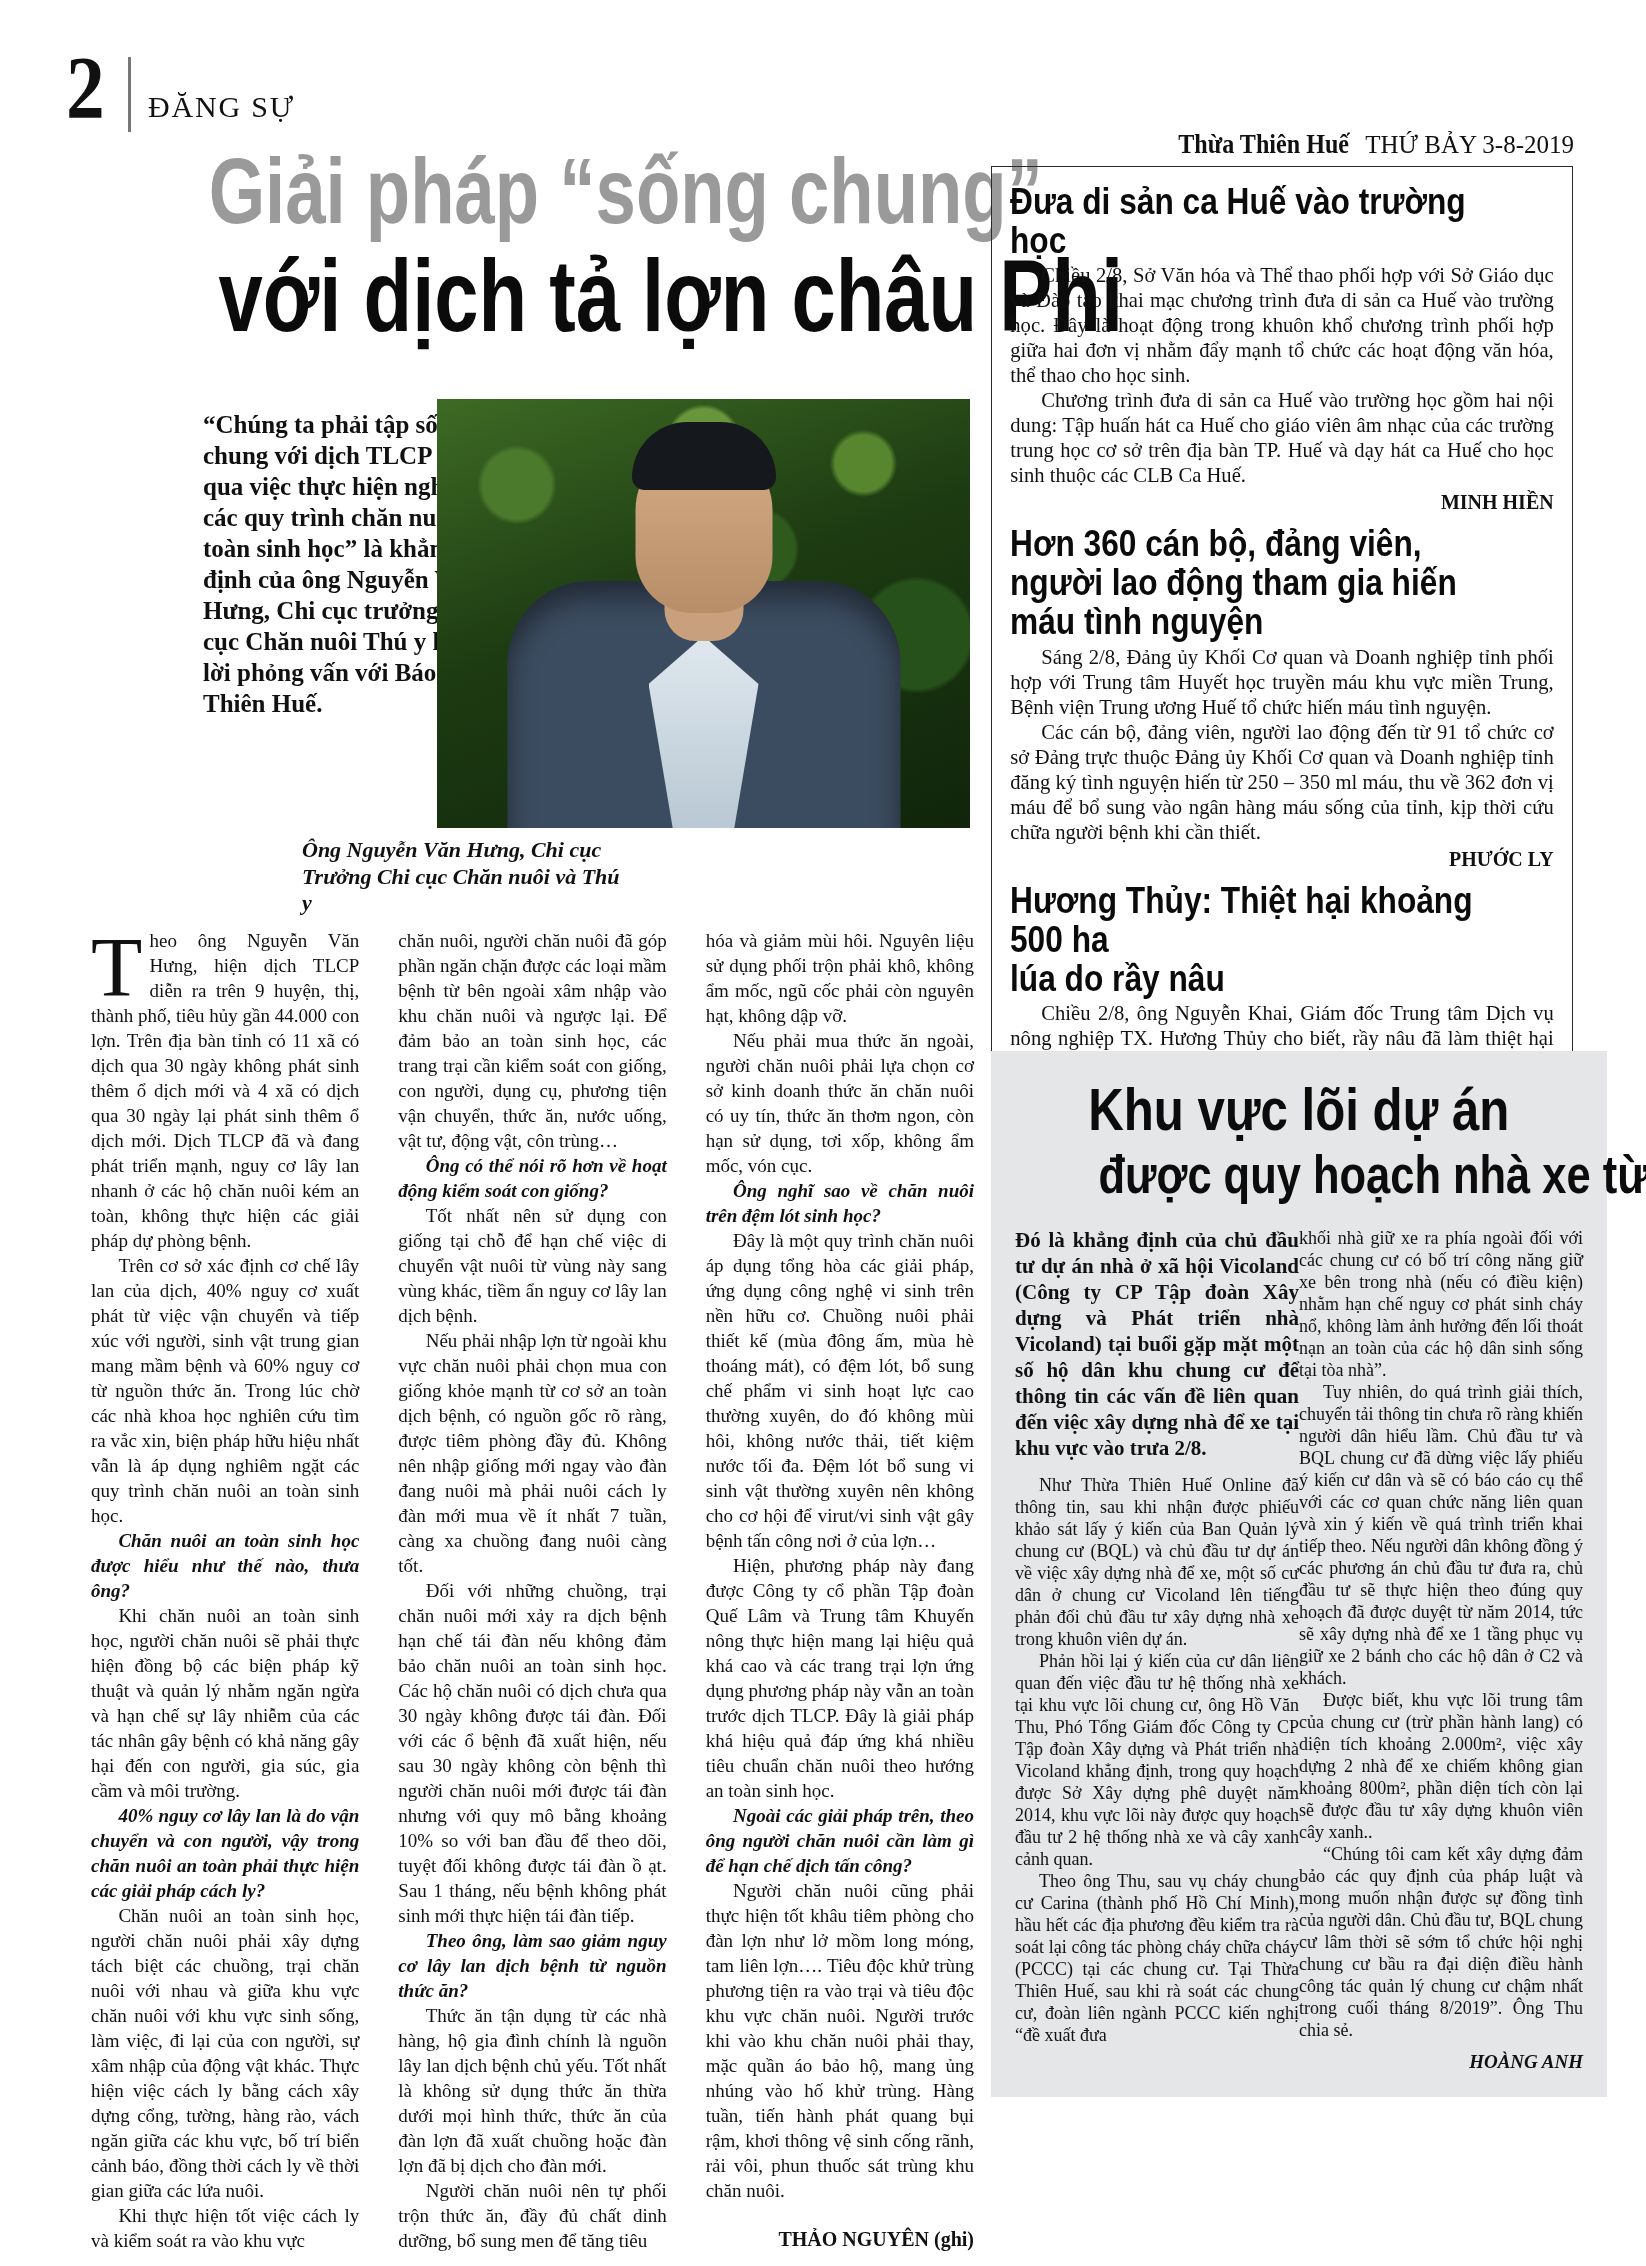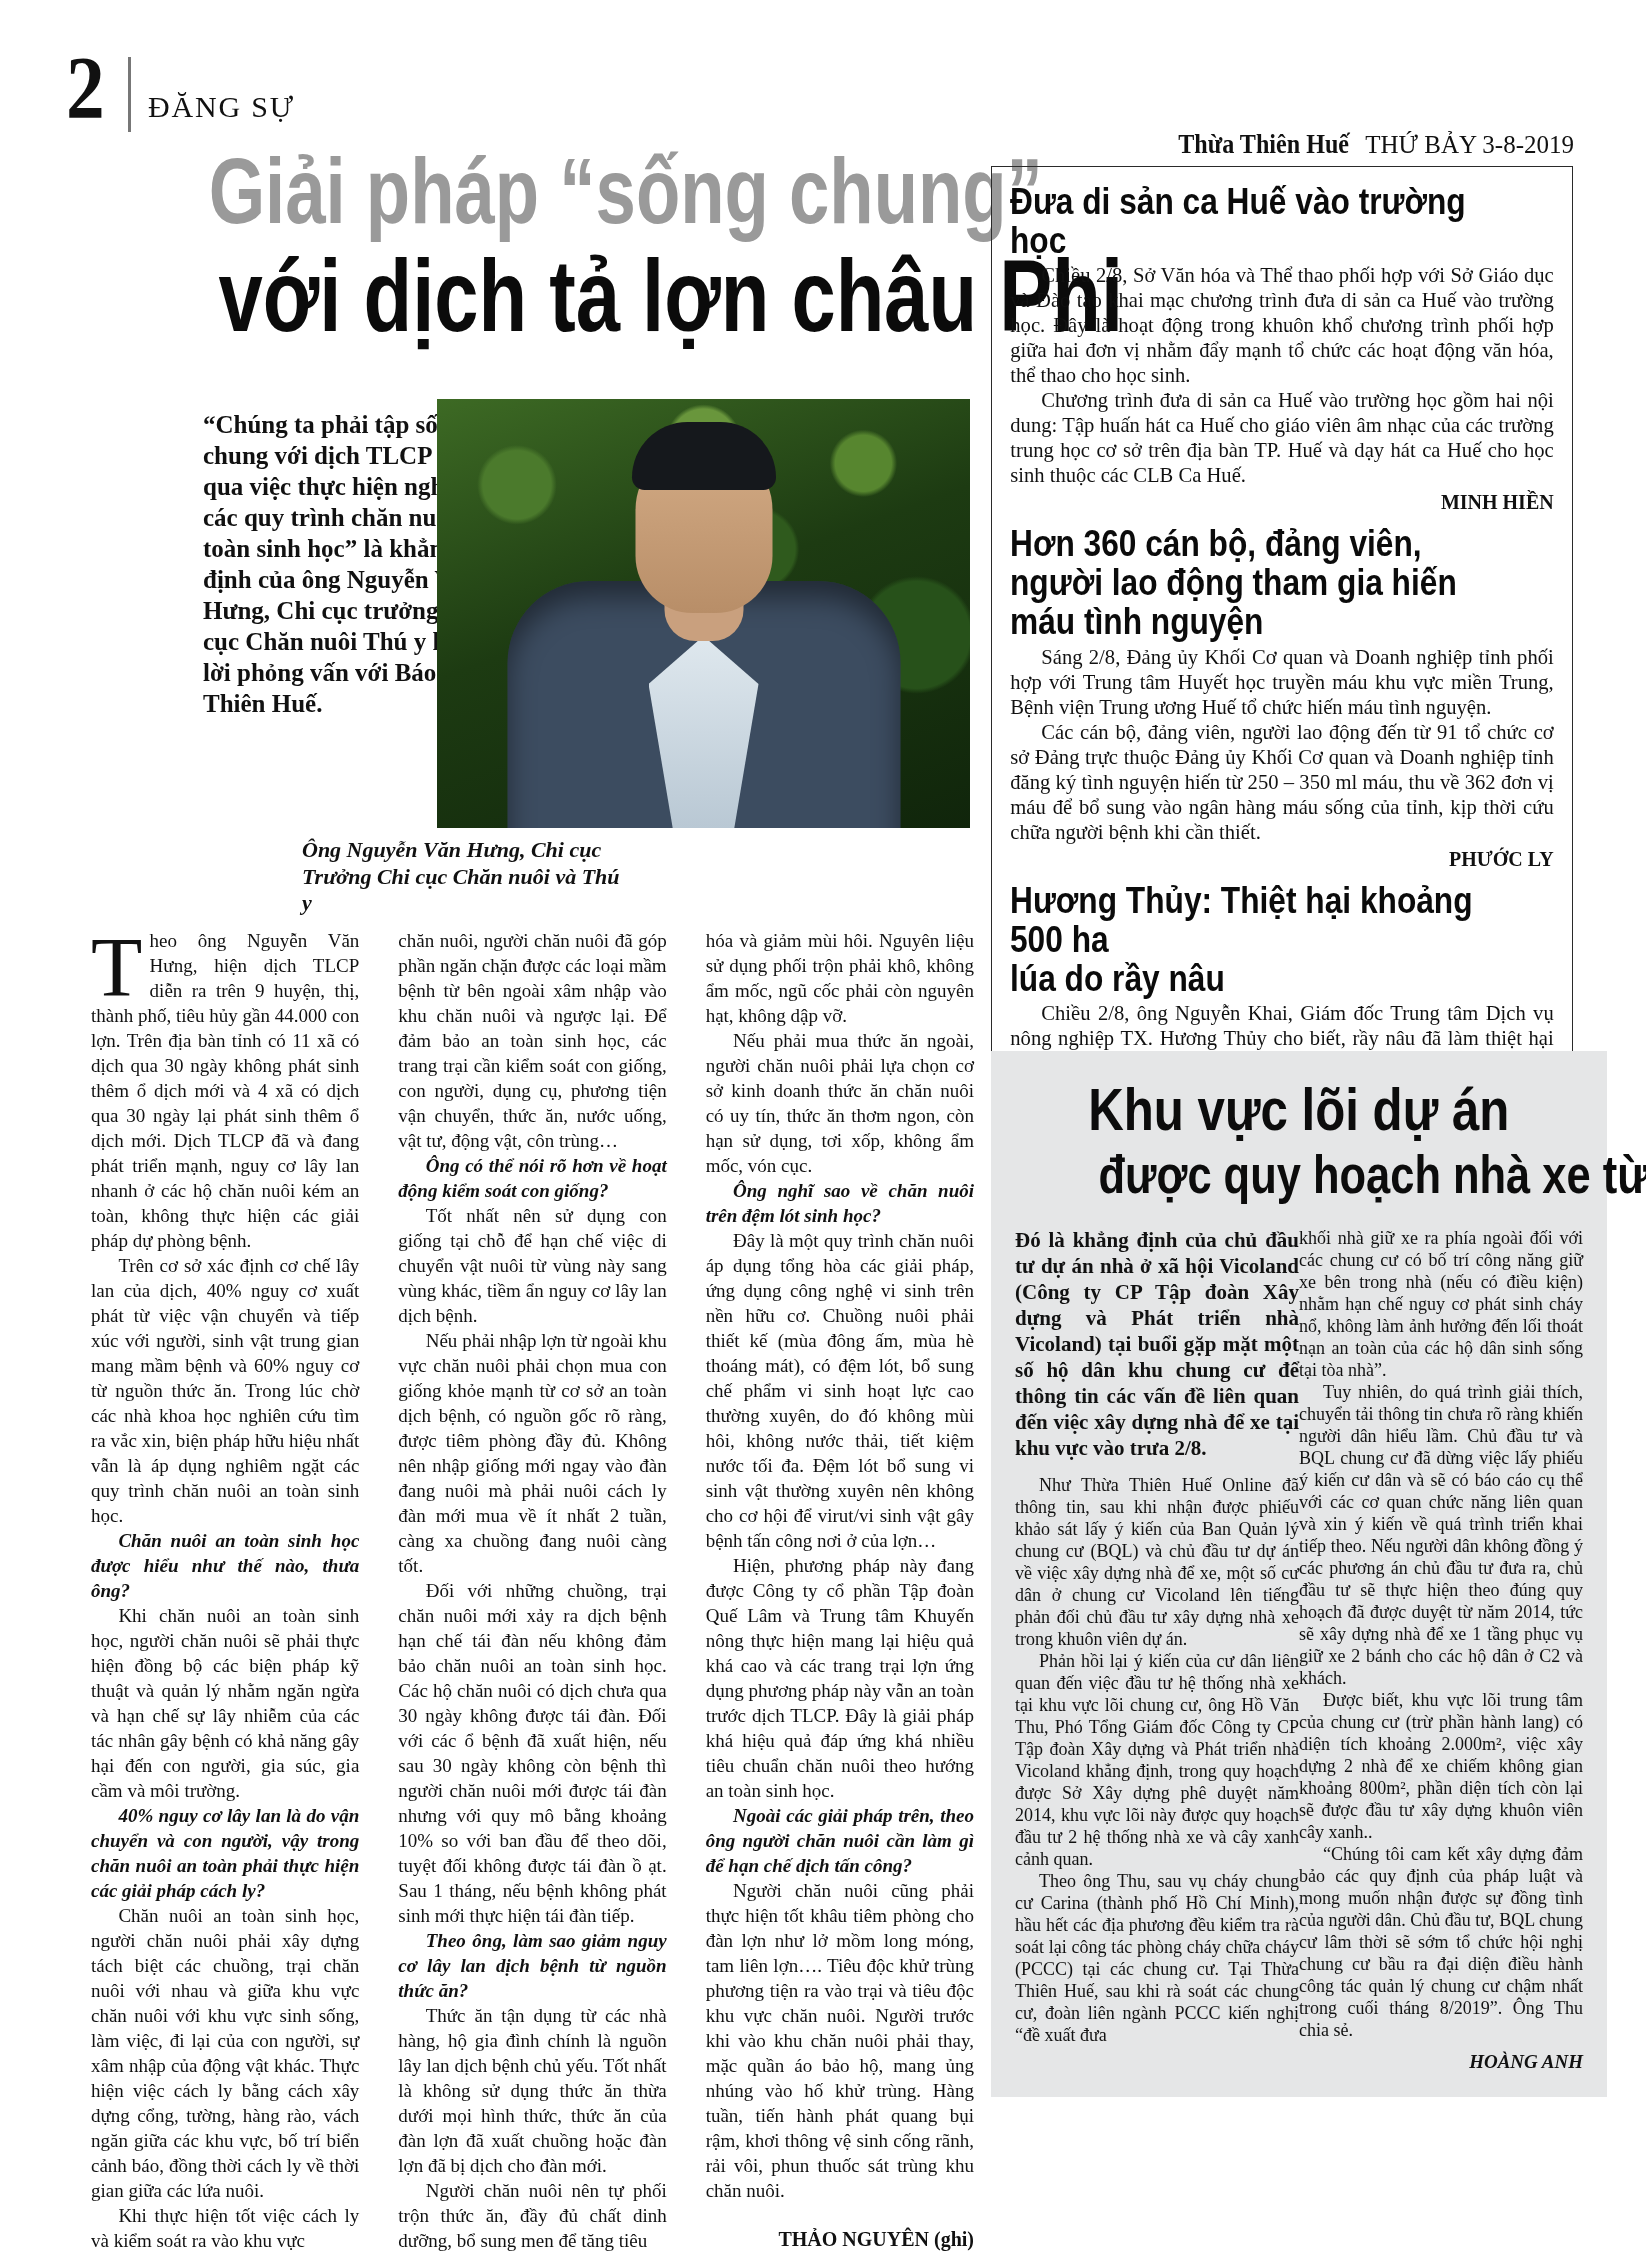--- a/index.html
+++ b/index.html
@@ -173,21 +173,21 @@
       <p class="q">Chăn nuôi an toàn sinh học được hiểu như thế nào, thưa ông?</p>
       <p>Khi chăn nuôi an toàn sinh học, người chăn nuôi sẽ phải thực hiện đồng bộ các biện pháp kỹ thuật và quản lý nhằm ngăn ngừa và hạn chế sự lây nhiễm của các tác nhân gây bệnh có khả năng gây hại đến con người, gia súc, gia cầm và môi trường.</p>
       <p class="q">40% nguy cơ lây lan là do vận chuyển và con người, vậy trong chăn nuôi an toàn phải thực hiện các giải pháp cách ly?</p>
       <p>Chăn nuôi an toàn sinh học, người chăn nuôi phải xây dựng tách biệt các chuồng, trại chăn nuôi với nhau và giữa khu vực chăn nuôi với khu vực sinh sống, làm việc, đi lại của con người, sự xâm nhập của động vật khác. Thực hiện việc cách ly bằng cách xây dựng cổng, tường, hàng rào, vách ngăn giữa các khu vực, bố trí biển cảnh báo, đồng thời cách ly về thời gian giữa các lứa nuôi.</p>
       <p>Khi thực hiện tốt việc cách ly và kiểm soát ra vào khu vực</p>
     </div>
     <div class="col">
       <p class="noindent">chăn nuôi, người chăn nuôi đã góp phần ngăn chặn được các loại mầm bệnh từ bên ngoài xâm nhập vào khu chăn nuôi và ngược lại. Để đảm bảo an toàn sinh học, các trang trại cần kiểm soát con giống, con người, dụng cụ, phương tiện vận chuyển, thức ăn, nước uống, vật tư, động vật, côn trùng…</p>
       <p class="q">Ông có thể nói rõ hơn về hoạt động kiểm soát con giống?</p>
       <p>Tốt nhất nên sử dụng con giống tại chỗ để hạn chế việc di chuyển vật nuôi từ vùng này sang vùng khác, tiềm ẩn nguy cơ lây lan dịch bệnh.</p>
-      <p>Nếu phải nhập lợn từ ngoài khu vực chăn nuôi phải chọn mua con giống khỏe mạnh từ cơ sở an toàn dịch bệnh, có nguồn gốc rõ ràng, được tiêm phòng đầy đủ. Không nên nhập giống mới ngay vào đàn đang nuôi mà phải nuôi cách ly đàn mới mua về ít nhất 2 tuần, càng xa chuồng đang nuôi càng tốt.</p>
+      <p>Nếu phải nhập lợn từ ngoài khu vực chăn nuôi phải chọn mua con giống khỏe mạnh từ cơ sở an toàn dịch bệnh, có nguồn gốc rõ ràng, được tiêm phòng đầy đủ. Không nên nhập giống mới ngay vào đàn đang nuôi mà phải nuôi cách ly đàn mới mua về ít nhất 7 tuần, càng xa chuồng đang nuôi càng tốt.</p>
       <p>Đối với những chuồng, trại chăn nuôi mới xảy ra dịch bệnh hạn chế tái đàn nếu không đảm bảo chăn nuôi an toàn sinh học. Các hộ chăn nuôi có dịch chưa qua 30 ngày không được tái đàn. Đối với các ổ bệnh đã xuất hiện, nếu sau 30 ngày không còn bệnh thì người chăn nuôi mới được tái đàn nhưng với quy mô bằng khoảng 10% so với ban đầu để theo dõi, tuyệt đối không được tái đàn ồ ạt. Sau 1 tháng, nếu bệnh không phát sinh mới thực hiện tái đàn tiếp.</p>
       <p class="q">Theo ông, làm sao giảm nguy cơ lây lan dịch bệnh từ nguồn thức ăn?</p>
       <p>Thức ăn tận dụng từ các nhà hàng, hộ gia đình chính là nguồn lây lan dịch bệnh chủ yếu. Tốt nhất là không sử dụng thức ăn thừa dưới mọi hình thức, thức ăn của đàn lợn đã xuất chuồng hoặc đàn lợn đã bị dịch cho đàn mới.</p>
       <p>Người chăn nuôi nên tự phối trộn thức ăn, đầy đủ chất dinh dưỡng, bổ sung men để tăng tiêu</p>
     </div>
     <div class="col">
       <p class="noindent">hóa và giảm mùi hôi. Nguyên liệu sử dụng phối trộn phải khô, không ẩm mốc, ngũ cốc phải còn nguyên hạt, không dập vỡ.</p>
       <p>Nếu phải mua thức ăn ngoài, người chăn nuôi phải lựa chọn cơ sở kinh doanh thức ăn chăn nuôi có uy tín, thức ăn thơm ngon, còn hạn sử dụng, tơi xốp, không ẩm mốc, vón cục.</p>
       <p class="q">Ông nghĩ sao về chăn nuôi trên đệm lót sinh học?</p>
       <p>Đây là một quy trình chăn nuôi áp dụng tổng hòa các giải pháp, ứng dụng công nghệ vi sinh trên nền hữu cơ. Chuồng nuôi phải thiết kế (mùa đông ấm, mùa hè thoáng mát), có đệm lót, bổ sung chế phẩm vi sinh hoạt lực cao thường xuyên, do đó không mùi hôi, không nước thải, tiết kiệm nước tối đa. Đệm lót bổ sung vi sinh vật thường xuyên nên không cho cơ hội để virut/vi sinh vật gây bệnh tấn công nơi ở của lợn…</p>

